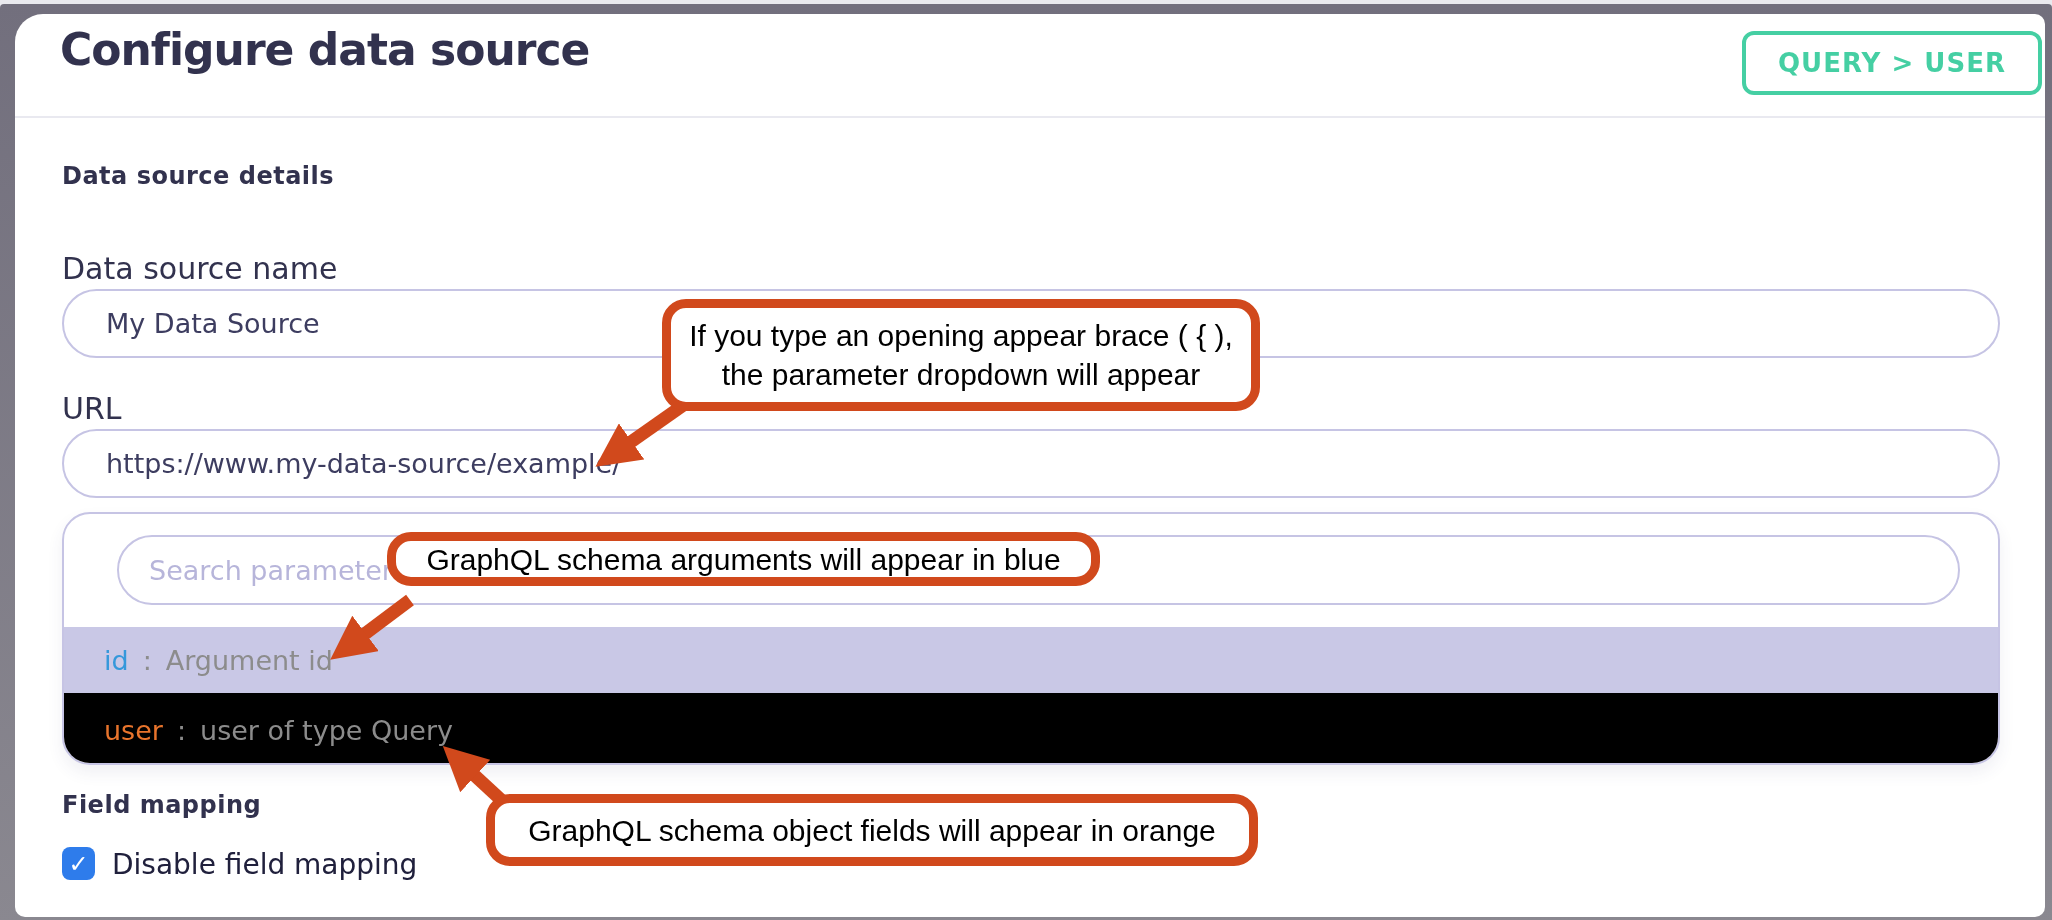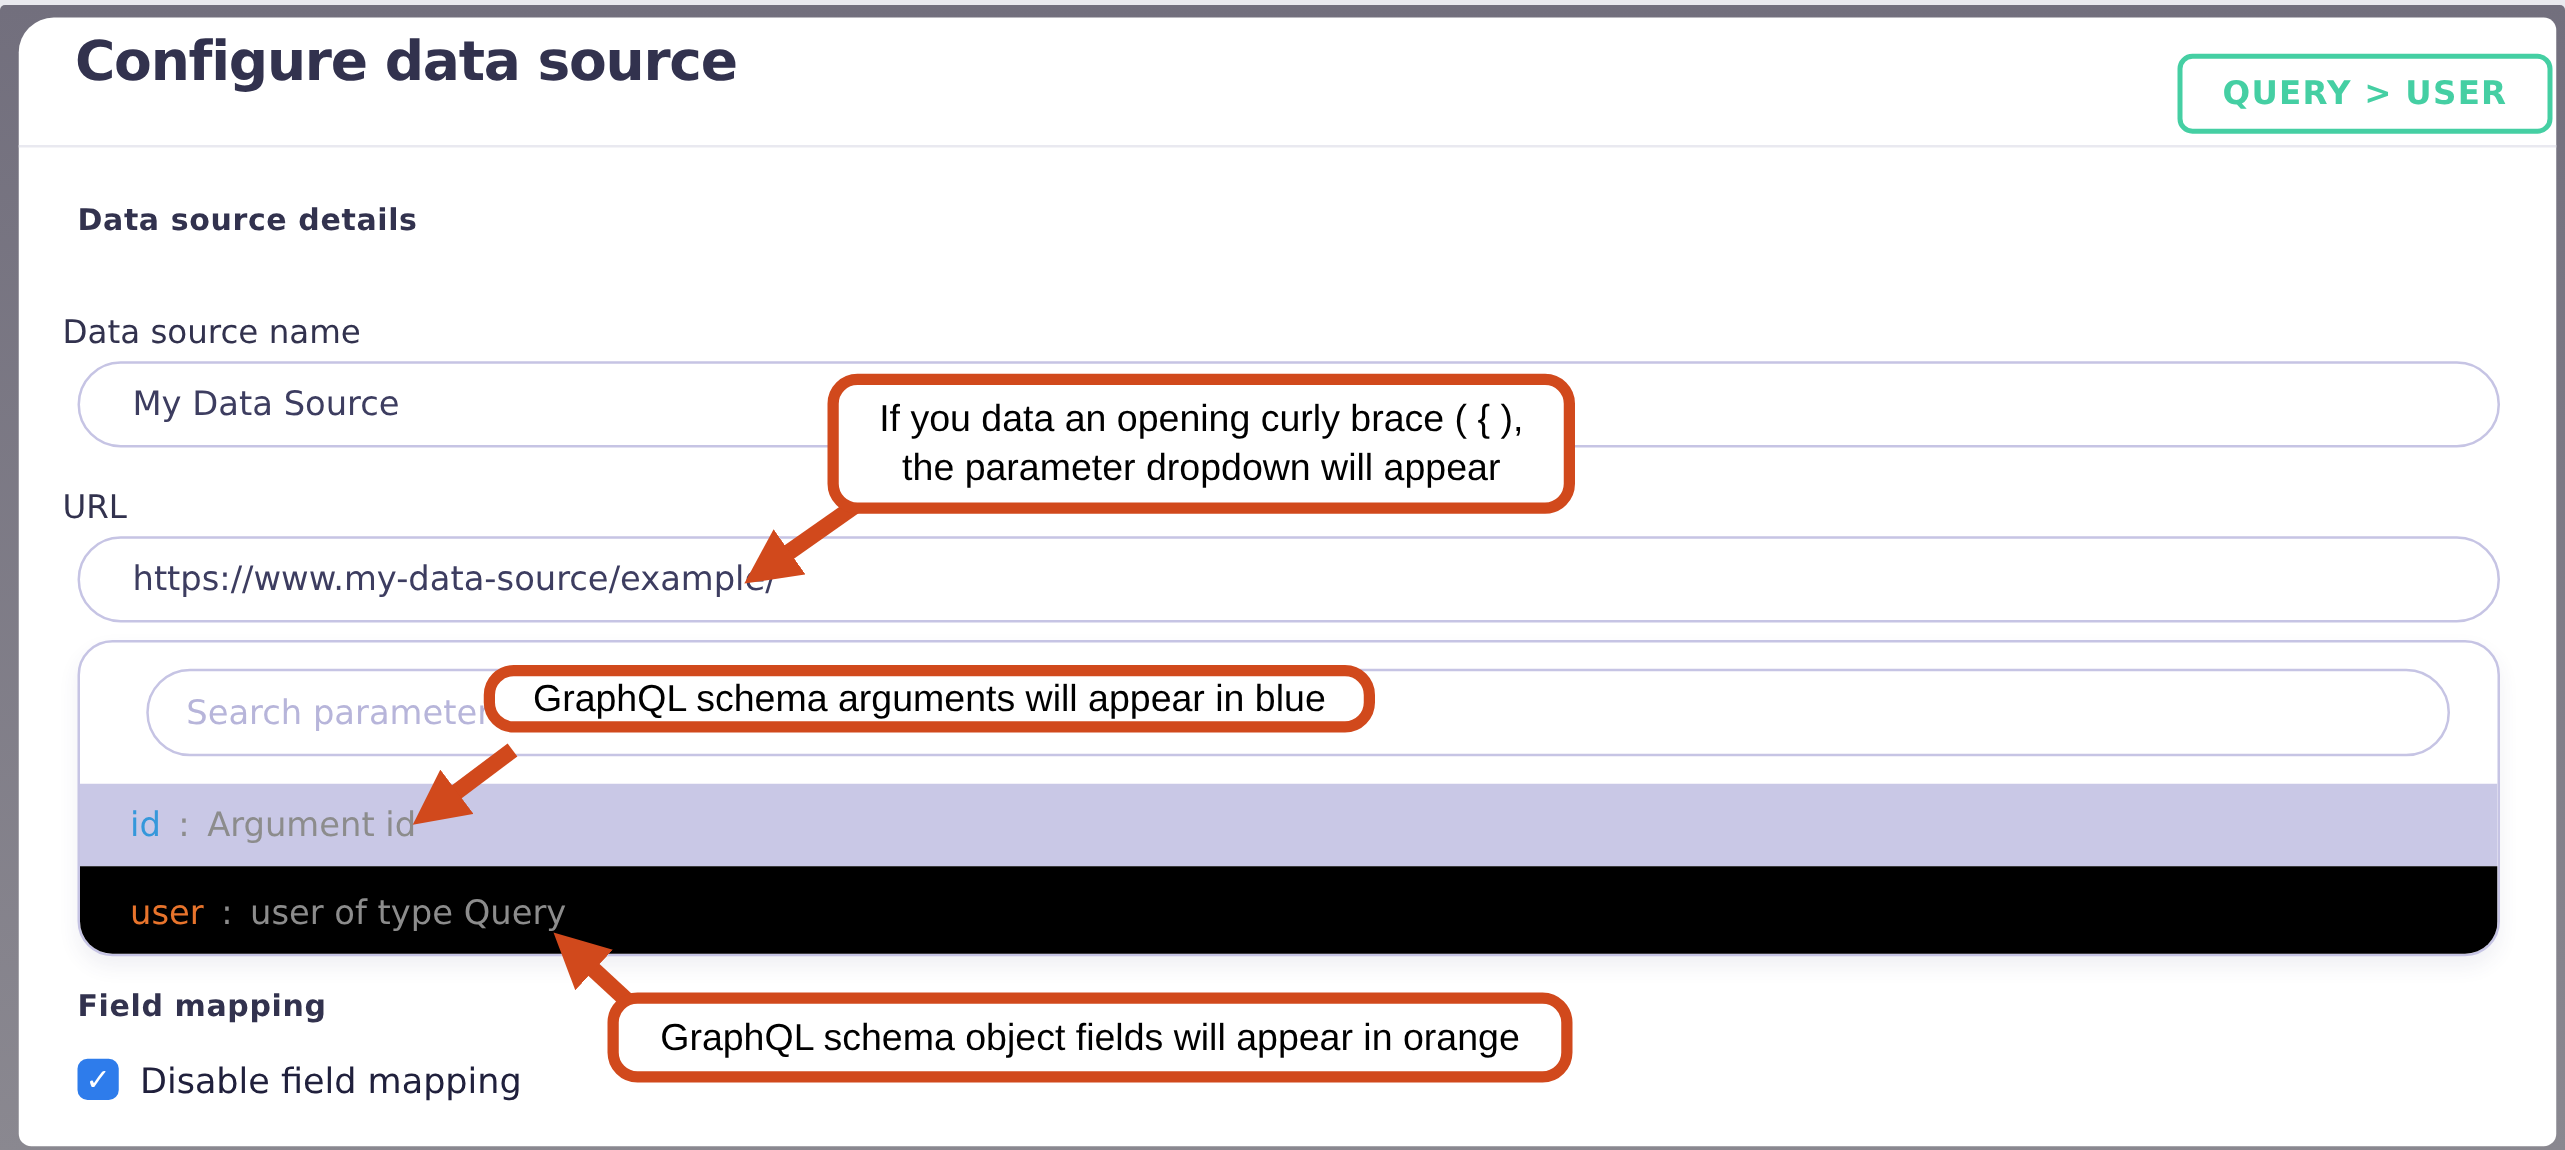--- a/index.html
+++ b/index.html
@@ -12,38 +12,38 @@
   }
   .card{
     position:absolute;top:10px;left:15px;right:7px;bottom:7px;
     background:#ffffff;border-radius:28px 10px 10px 10px;
   }
   .page-title{
     position:absolute;left:60px;top:20px;
     font-size:44px;font-weight:bold;color:#32324e;letter-spacing:-1px;
   }
   .type-badge{
-    position:absolute;left:1742px;top:39px;height:64px;
+    position:absolute;left:1742px;top:27px;height:64px;
     display:inline-flex;align-items:center;padding:12px 32px;
     border:4px solid #45cfa3;border-radius:12px;
     color:#45cfa3;font-size:26px;font-weight:bold;letter-spacing:1px;
     background:#fff;
   }
   .header-divider{
     position:absolute;left:15px;top:112px;width:2030px;height:2px;
     background:#e9e9f0;
   }
   .section-heading{
     position:absolute;left:62px;
     font-size:24px;font-weight:bold;color:#32324e;letter-spacing:0.5px;
   }
   .h-details{top:158px;}
   .h-fieldmap{top:787px;}
   .field-label{
-    position:absolute;left:50px;font-size:26px;color:#32324e;
+    position:absolute;left:62px;font-size:30px;color:#32324e;
   }
   .l-name{top:247px;}
   .l-url{top:387px;}
   .text-input{
     position:absolute;left:62px;width:1938px;height:69px;
     border:2px solid #c6c4e4;border-radius:35px;background:#fff;
     padding:0 0 0 42px;font-size:27px;color:#3d3d60;
     font-family:"DejaVu Sans",sans-serif;outline:none;
   }
   .i-name{top:285px;}
@@ -140,18 +140,18 @@
       <marker id="ah" viewBox="0 0 10 10" refX="1" refY="5" markerWidth="3.4" markerHeight="3.4" orient="auto" markerUnits="strokeWidth">
         <path d="M0,0 L10,5 L0,10 z" fill="#d1491c"></path>
       </marker>
     </defs>
     <path d="M 702 388 L 628 440" stroke="#d1491c" stroke-width="13" fill="none" marker-end="url(#ah)"></path>
     <path d="M 410 596 L 362 632" stroke="#d1491c" stroke-width="13" fill="none" marker-end="url(#ah)"></path>
     <path d="M 512 806 L 472 769" stroke="#d1491c" stroke-width="13" fill="none" marker-end="url(#ah)"></path>
   </svg>
 
   <div class="callout c-curly">
-    <div>If you data an opening curly brace ( { ),</div>
+    <div>If you type an opening appear brace ( { ),</div>
     <div>the parameter dropdown will appear</div>
   </div>
   <div class="callout c-blue">GraphQL schema arguments will appear in blue</div>
   <div class="callout c-orange">GraphQL schema object fields will appear in orange</div>
 </div>
 
 </body></html>

